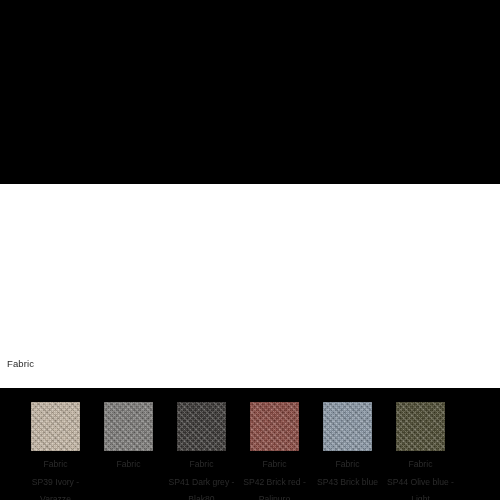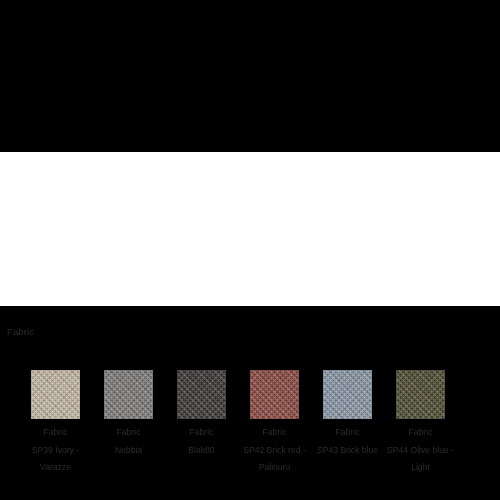--- a/index.html
+++ b/index.html
@@ -13,23 +13,23 @@
     background: #000000;
     font-family: "Liberation Sans", sans-serif;
     overflow: hidden;
     position: relative;
   }
 
   
   #fabric-panel {
     position: absolute;
     left: 0;
-    top: 152px;
+    top: 184px;
     width: 500px;
-    height: 154px;
+    height: 204px;
     background: #ffffff;
   }
 
   #panel-title {
     position: absolute;
     left: 7px;
     top: 174px;
     font-size: 9.5px;
     line-height: 12px;
     color: #2b2b2b;
@@ -145,27 +145,27 @@
         <div class="swatch-labels">
           <span class="line kind">Fabric</span>
           <span class="line name-line">SP39 Ivory -</span>
           <span class="line name-line">Varazze</span>
         </div>
       </div>
       <div class="swatch-cell">
         <div class="swatch-chip" style="background-color: rgb(128, 126, 124);"></div>
         <div class="swatch-labels">
           <span class="line kind">Fabric</span>
-          <span class="line name-line">Nebbia</span>
         </div>
       </div>
       <div class="swatch-cell">
         <div class="swatch-chip" style="background-color: rgb(58, 55, 53);"></div>
         <div class="swatch-labels">
           <span class="line kind">Fabric</span>
+          <span class="line name-line">SP41 Dark grey -</span>
           <span class="line name-line">Blak80</span>
         </div>
       </div>
       <div class="swatch-cell">
         <div class="swatch-chip" style="background-color: rgb(140, 74, 66);"></div>
         <div class="swatch-labels">
           <span class="line kind">Fabric</span>
           <span class="line name-line">SP42 Brick red -</span>
           <span class="line name-line">Palinuro</span>
         </div>

